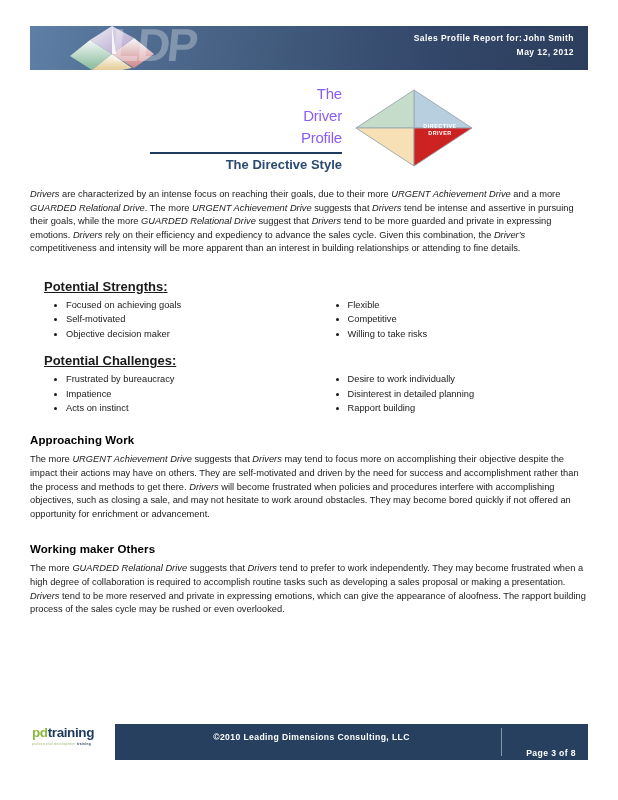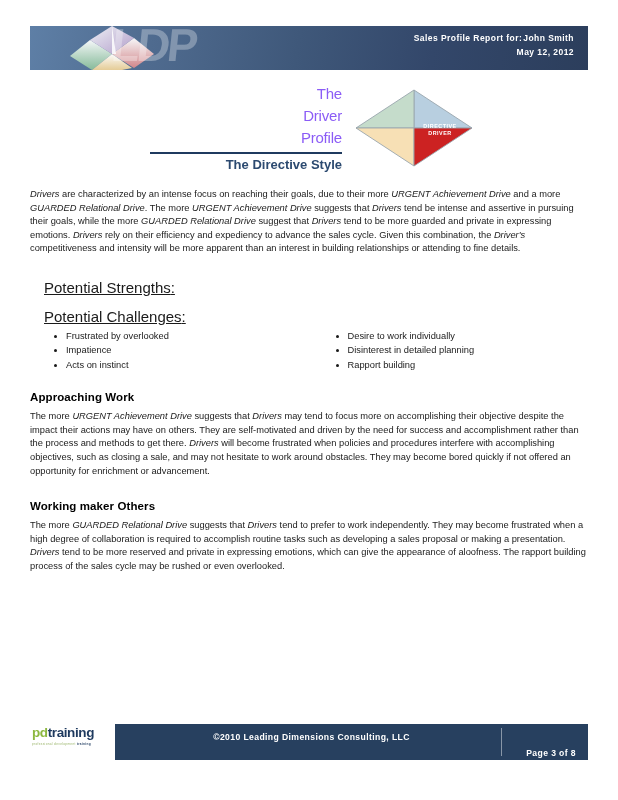--- a/index.html
+++ b/index.html
@@ -117,22 +117,22 @@
   p.body {
     font-size: 9.3px;
     line-height: 13.6px;
     margin: 0;
     text-align: left;
     color: #1a1a1a;
   }
   p.body i { font-style: italic; }
 
   .subhead {
-    font-size: 15px;
-    font-weight: normal;
+    font-size: 13px;
+    font-weight: bold;
     text-decoration: underline;
     margin: 12px 0 4px 14px;
     display: block;
   }
   .cols {
     display: flex;
     margin-left: 14px;
   }
   .cols ul {
     margin: 0;
@@ -278,25 +278,37 @@
     </svg>
   </div>
 
   <div class="content">
 
     <p class="body"><i>Drivers</i> are characterized by an intense focus on reaching their goals, due to their more  <i>URGENT Achievement Drive</i> and a more <i>GUARDED Relational Drive</i>. The more <i>URGENT Achievement Drive</i> suggests that <i>Drivers</i> tend be intense and assertive in pursuing their goals, while the more <i>GUARDED Relational Drive</i> suggest that <i>Drivers</i> tend to be more guarded and private in expressing emotions. <i>Drivers</i> rely on their efficiency and expediency to advance the sales cycle. Given this combination, the <i>Driver's</i> competitiveness and intensity will be more apparent than an interest in building relationships or attending to fine details.</p>
 
     <div class="gap-sm"></div>
 
     <span class="subhead"><span>Potential Strengths</span><span>:</span></span>
+    <div class="cols">
+      <ul class="c1">
+          <li>Focused on achieving goals</li>
+          <li>Self-motivated</li>
+          <li>Objective decision maker</li>
+        </ul>
+      <ul class="c2">
+          <li>Flexible</li>
+          <li>Competitive</li>
+          <li>Willing to take risks</li>
+        </ul>
+    </div>
 
     <span class="subhead"><span>Potential Challenges</span><span>:</span></span>
     <div class="cols">
       <ul class="c1">
-          <li>Frustrated by overlooked</li>
+          <li>Frustrated by bureaucracy</li>
           <li>Impatience</li>
           <li>Acts on instinct</li>
         </ul>
       <ul class="c2">
           <li>Desire to work individually</li>
           <li>Disinterest in detailed planning</li>
           <li>Rapport building</li>
         </ul>
     </div>
 

